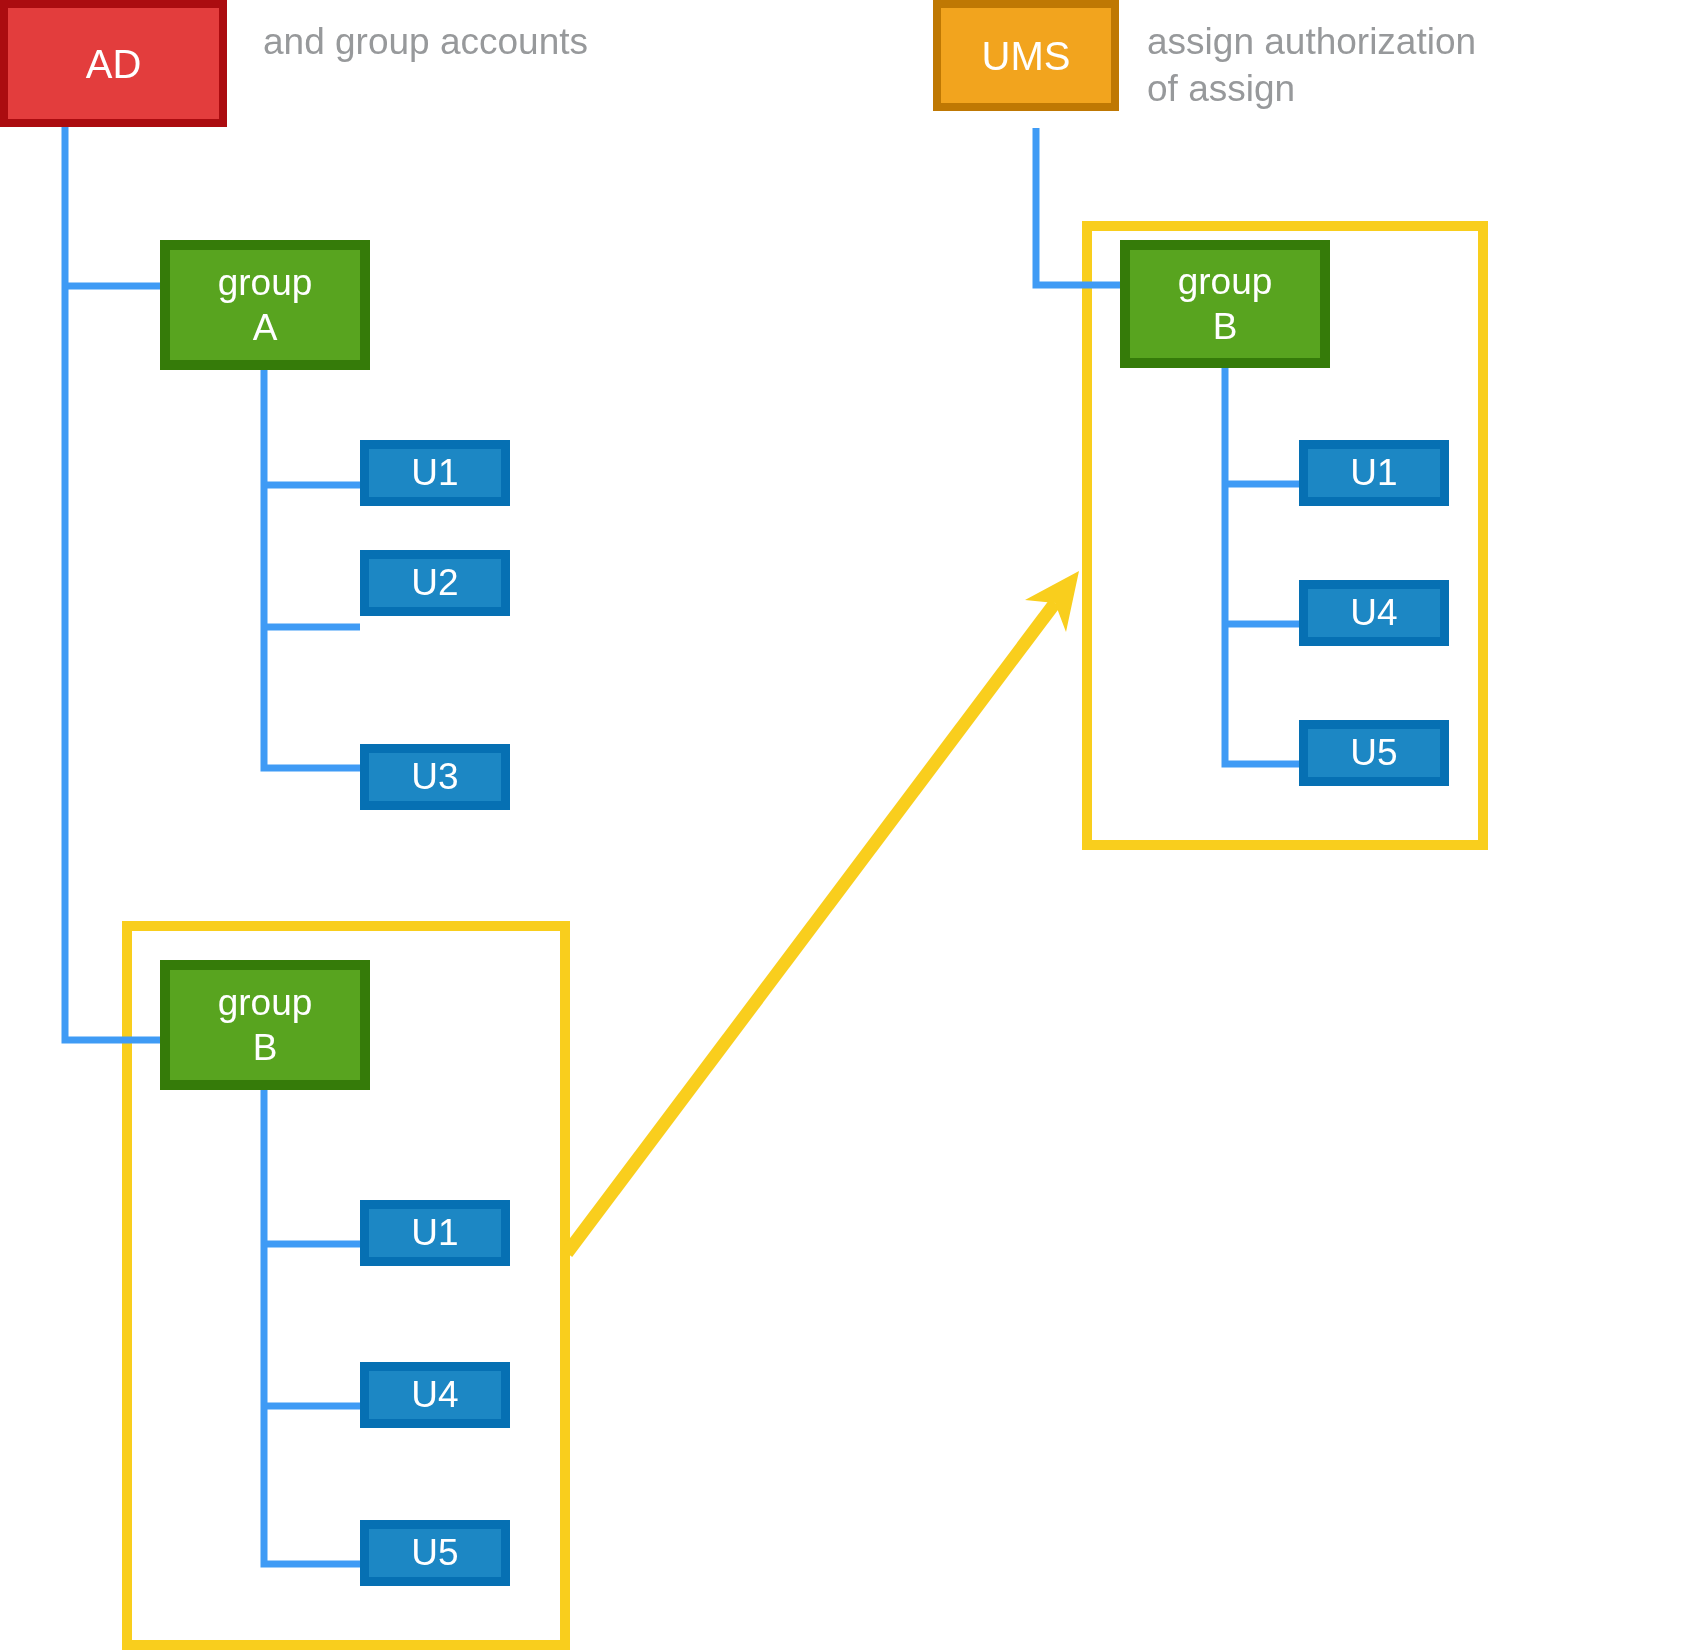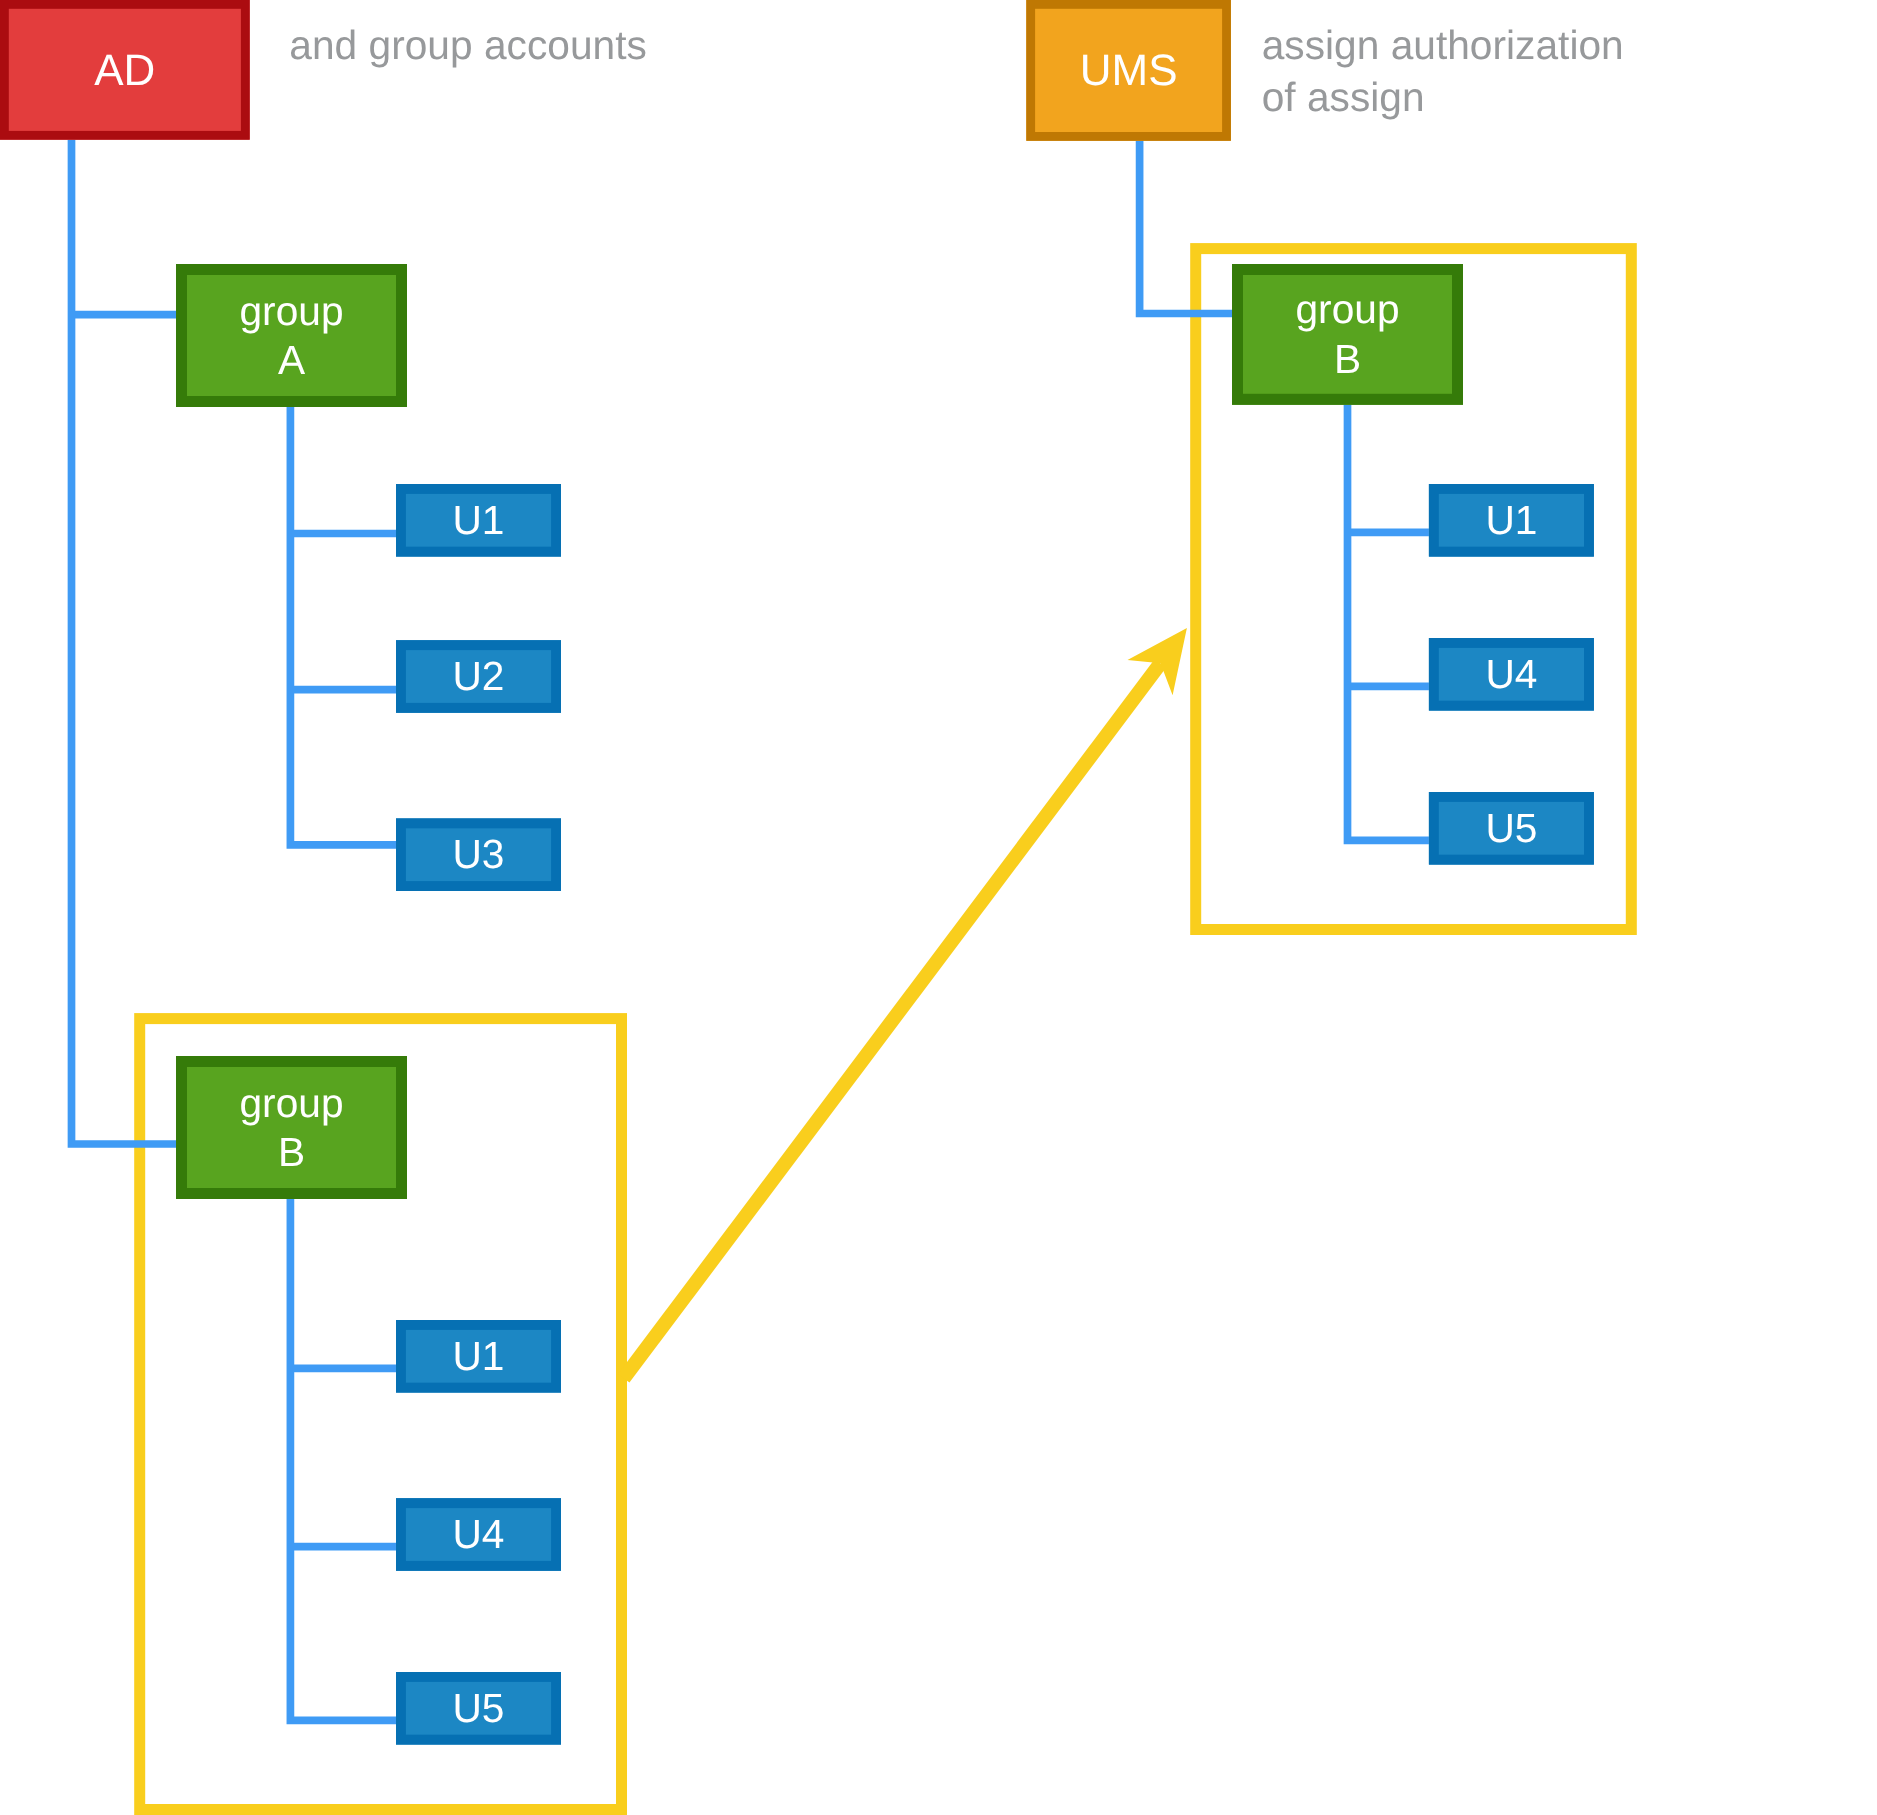--- a/index.html
+++ b/index.html
@@ -37,21 +37,21 @@
     z-index: 3;
     line-height: 1.2;
   }
   .sys-node { font-size: 40px; }
   .ad-node {
     left: 0; top: 0; width: 227px; height: 127px;
     background: var(--red-fill, #E33D3D);
     border: 8px solid var(--red-border, #AB0C10);
   }
   .ums-node {
-    left: 933px; top: 0; width: 186px; height: 128px;
+    left: 933px; top: 0; width: 186px; height: 111px;
     background: var(--orange-fill, #F2A41E);
     border: 8px solid var(--orange-border, #BF7803);
   }
   .group-node {
     width: 210px; height: 130px;
     background: var(--green-fill, #58A41F);
     border: 10px solid var(--green-border, #357B09);
     font-size: 37px;
     line-height: 45px;
   }
@@ -115,21 +115,21 @@
     <span>of assign</span>
   </div>
 
   <div class="node group-node group-a-pos">
     <span>group</span>
     <span>A</span>
   </div>
   <div class="node user-node" style="left:360px; top:440px;">
     <span>U1</span>
   </div>
-  <div class="node user-node" style="left:360px; top:582px;justify-content:center;">
+  <div class="node user-node" style="left:360px; top:550px;justify-content:center;">
     <span>U2</span>
   </div>
   <div class="node user-node" style="left:360px; top:700px;margin-top:44px;">
     <span>U3</span>
   </div>
 
   <div class="node group-node group-b-left-pos">
     <span>group</span>
     <span>B</span>
   </div>

